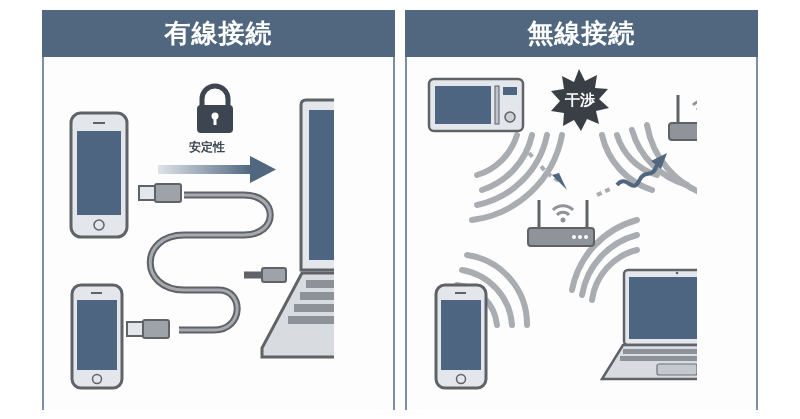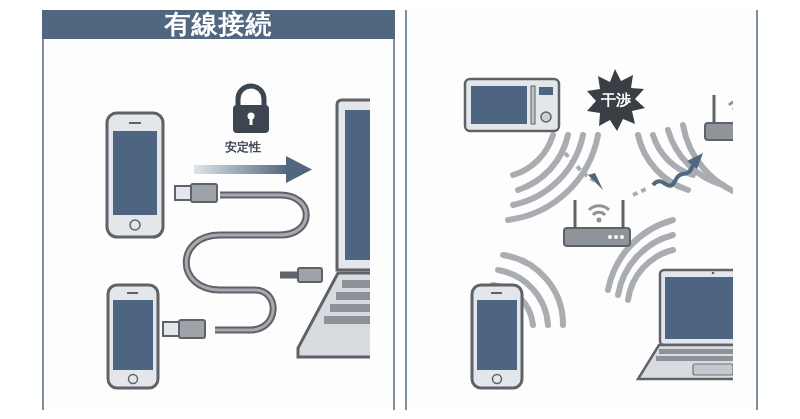--- a/index.html
+++ b/index.html
@@ -1,21 +1,21 @@
 <!DOCTYPE html>
 <html><head>
   <meta charset="utf-8">
   <style>
     html, body { margin:0; padding:0; background:#ffffff; }
     body { width:800px; height:419px; position:relative; overflow:hidden; font-family:"DejaVu Sans", sans-serif; }
     .panel { position:absolute; top:10px; height:400px; border-left:2px solid #7d8fa3; border-right:2px solid #7d8fa3; background:#fdfdfd; box-sizing:border-box; }
     .panel-left { left:42px; width:353px; }
     .panel-right { left:405px; width:353px; }
-    .panel-header { height:29px; background:#50677f; color:#fff; display:flex; align-items:center; justify-content:center; font-size:26px; font-weight:bold; letter-spacing:1px; margin:0 -2px; }
-    .art { position:absolute; left:0; top:45px; width:290px; height:355px; overflow:hidden;margin-left:36px; }
+    .panel-header { height:47px; background:#50677f; color:#fff; display:flex; align-items:center; justify-content:center; font-size:26px; font-weight:bold; letter-spacing:1px; margin:0 -2px; }
+    .art { position:absolute; left:0; top:45px; width:290px; height:355px; overflow:hidden; }
     .label-text { position:absolute; font-weight:bold; color:#3c4550; }
     .burst-text { position:absolute; font-weight:bold; color:#ffffff; }
   </style>
 </head>
 <body>
 
 <div class="panel panel-left">
   <div class="panel-header">有線接続</div>
   <div class="art">
     <svg width="349" height="355" viewBox="0 0 349 355" xmlns="http://www.w3.org/2000/svg">
@@ -77,20 +77,21 @@
           <rect x="244" y="261" width="108" height="8"></rect>
         </g>
         <rect x="318" y="275" width="34" height="18" rx="2" fill="#c4c9cf" stroke="#6e7379" stroke-width="1.5"></rect>
       </g>
     </svg>
     <div class="label-text" style="left:145px; top:84px; font-size:12px;">安定性</div>
   </div>
 </div>
 
 <div class="panel panel-right">
+  <div class="panel-header">無線接続</div>
   <div class="art">
     <svg width="349" height="355" viewBox="0 0 349 355" xmlns="http://www.w3.org/2000/svg">
 
       <g fill="none" stroke="#a9adb2" stroke-width="6" stroke-linecap="round">
         <path d="M110 80 A60 60 0 0 1 70 120"></path>
         <path d="M125 80 A75 75 0 0 1 75 135"></path>
         <path d="M140 80 A90 90 0 0 1 70 150"></path>
         <path d="M155 80 A105 105 0 0 1 65 165"></path>
         <path d="M210 80 A60 60 0 0 0 250 120"></path>
         <path d="M195 80 A75 75 0 0 0 245 135"></path>

